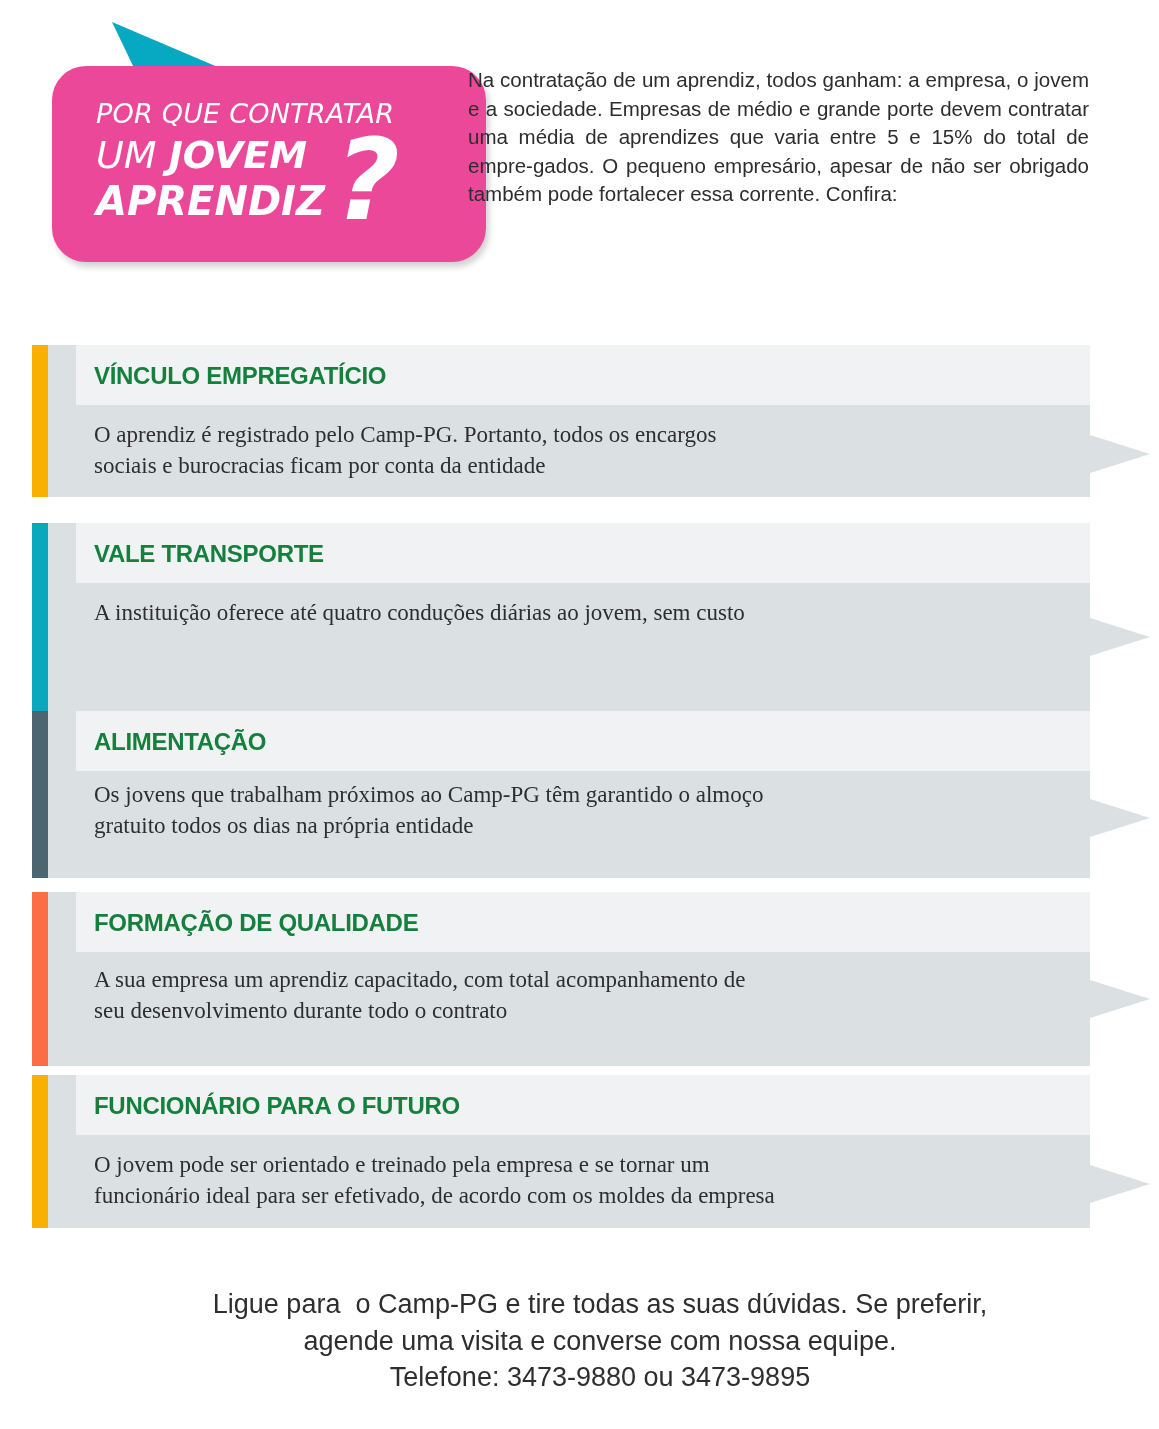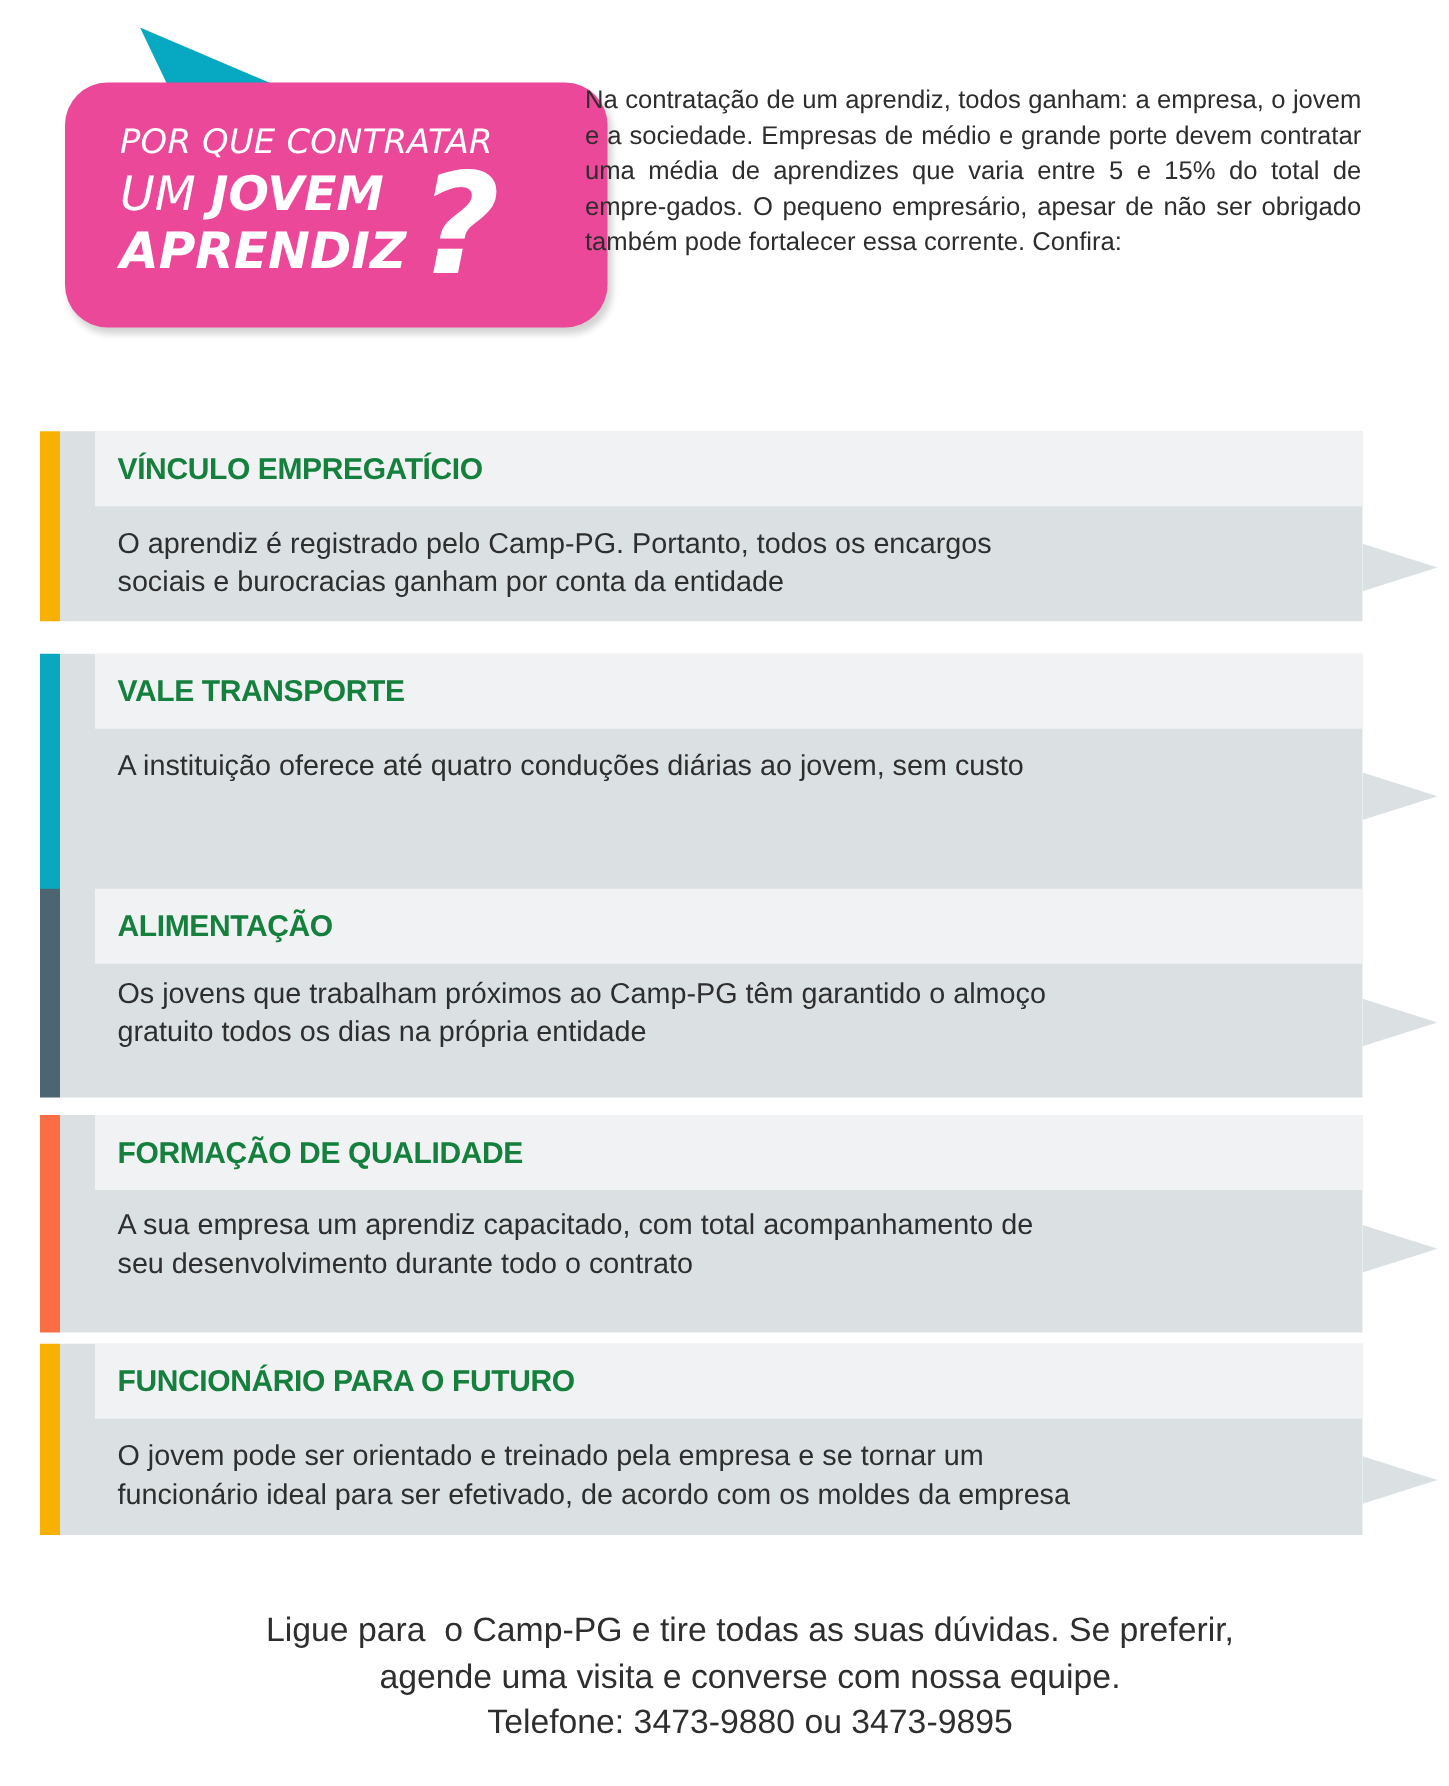--- a/index.html
+++ b/index.html
@@ -38,21 +38,21 @@
   .card .accent { position: absolute; left: 0; top: 0; bottom: 0; width: 16px; }
   .card .body { position: absolute; left: 16px; top: 0; bottom: 0; width: 1042px; background: #dbe1e3; }
   .card .head-band { position: absolute; left: 44px; top: 0; width: 1014px; height: 60px; background: #f1f2f4; }
   .card .title {
     position: absolute; left: 62px; top: 17px; font-size: 24px; font-weight: bold;
     color: #15803d; letter-spacing: -0.3px; white-space: nowrap;
     font-family: "Liberation Sans", sans-serif;
   }
   .card .desc {
     position: absolute; left: 62px; font-size: 23px; line-height: 31px; color: #2e2e2e;
-    white-space: nowrap; font-family: Liberation Sans, sans-serif;
+    white-space: nowrap; font-family: Liberation Serif, serif;
   }
   .card .arrow { position: absolute; left: 1058px; width: 62px; height: 54px; }
   .card .arrow svg { display: block; }
 
   
   .footer {
     position: absolute; left: 0; top: 1286px; width: 1200px; text-align: center;
     font-size: 27px; line-height: 36.5px; color: #2e2e2e;
     font-family: "Liberation Sans", sans-serif;
   }
@@ -76,21 +76,21 @@
 </div>
 
 <div class="intro">Na contratação de um aprendiz, todos ganham: a empresa, o jovem e a sociedade. Empresas de médio e grande porte devem contratar uma média de aprendizes que varia entre 5 e 15% do total de empre-gados. O pequeno empresário, apesar de não ser obrigado também pode fortalecer essa corrente. Confira:</div>
 
 <div class="card" style="top:345px;height:152px;">
   <div class="accent" style="background:#f8b100;"></div>
   <div class="body"></div>
   <div class="head-band"></div>
   <div class="title">VÍNCULO EMPREGATÍCIO</div>
   <div class="desc" style="top:74px;">O aprendiz é registrado pelo Camp-PG. Portanto, todos os encargos</div>
-  <div class="desc" style="top:105px;">sociais e burocracias ganham por conta da entidade</div>
+  <div class="desc" style="top:105px;">sociais e burocracias ficam por conta da entidade</div>
   <div class="arrow" style="top:82px;">
     <svg width="62" height="54" viewBox="0 0 62 54">
         <polygon points="0,8 60,27 0,46" fill="#dbe1e3"></polygon>
       </svg>
   </div>
 </div>
 
 <div class="card" style="top:523px;height:191px;">
   <div class="accent" style="background:#09a8bf;"></div>
   <div class="body"></div>

